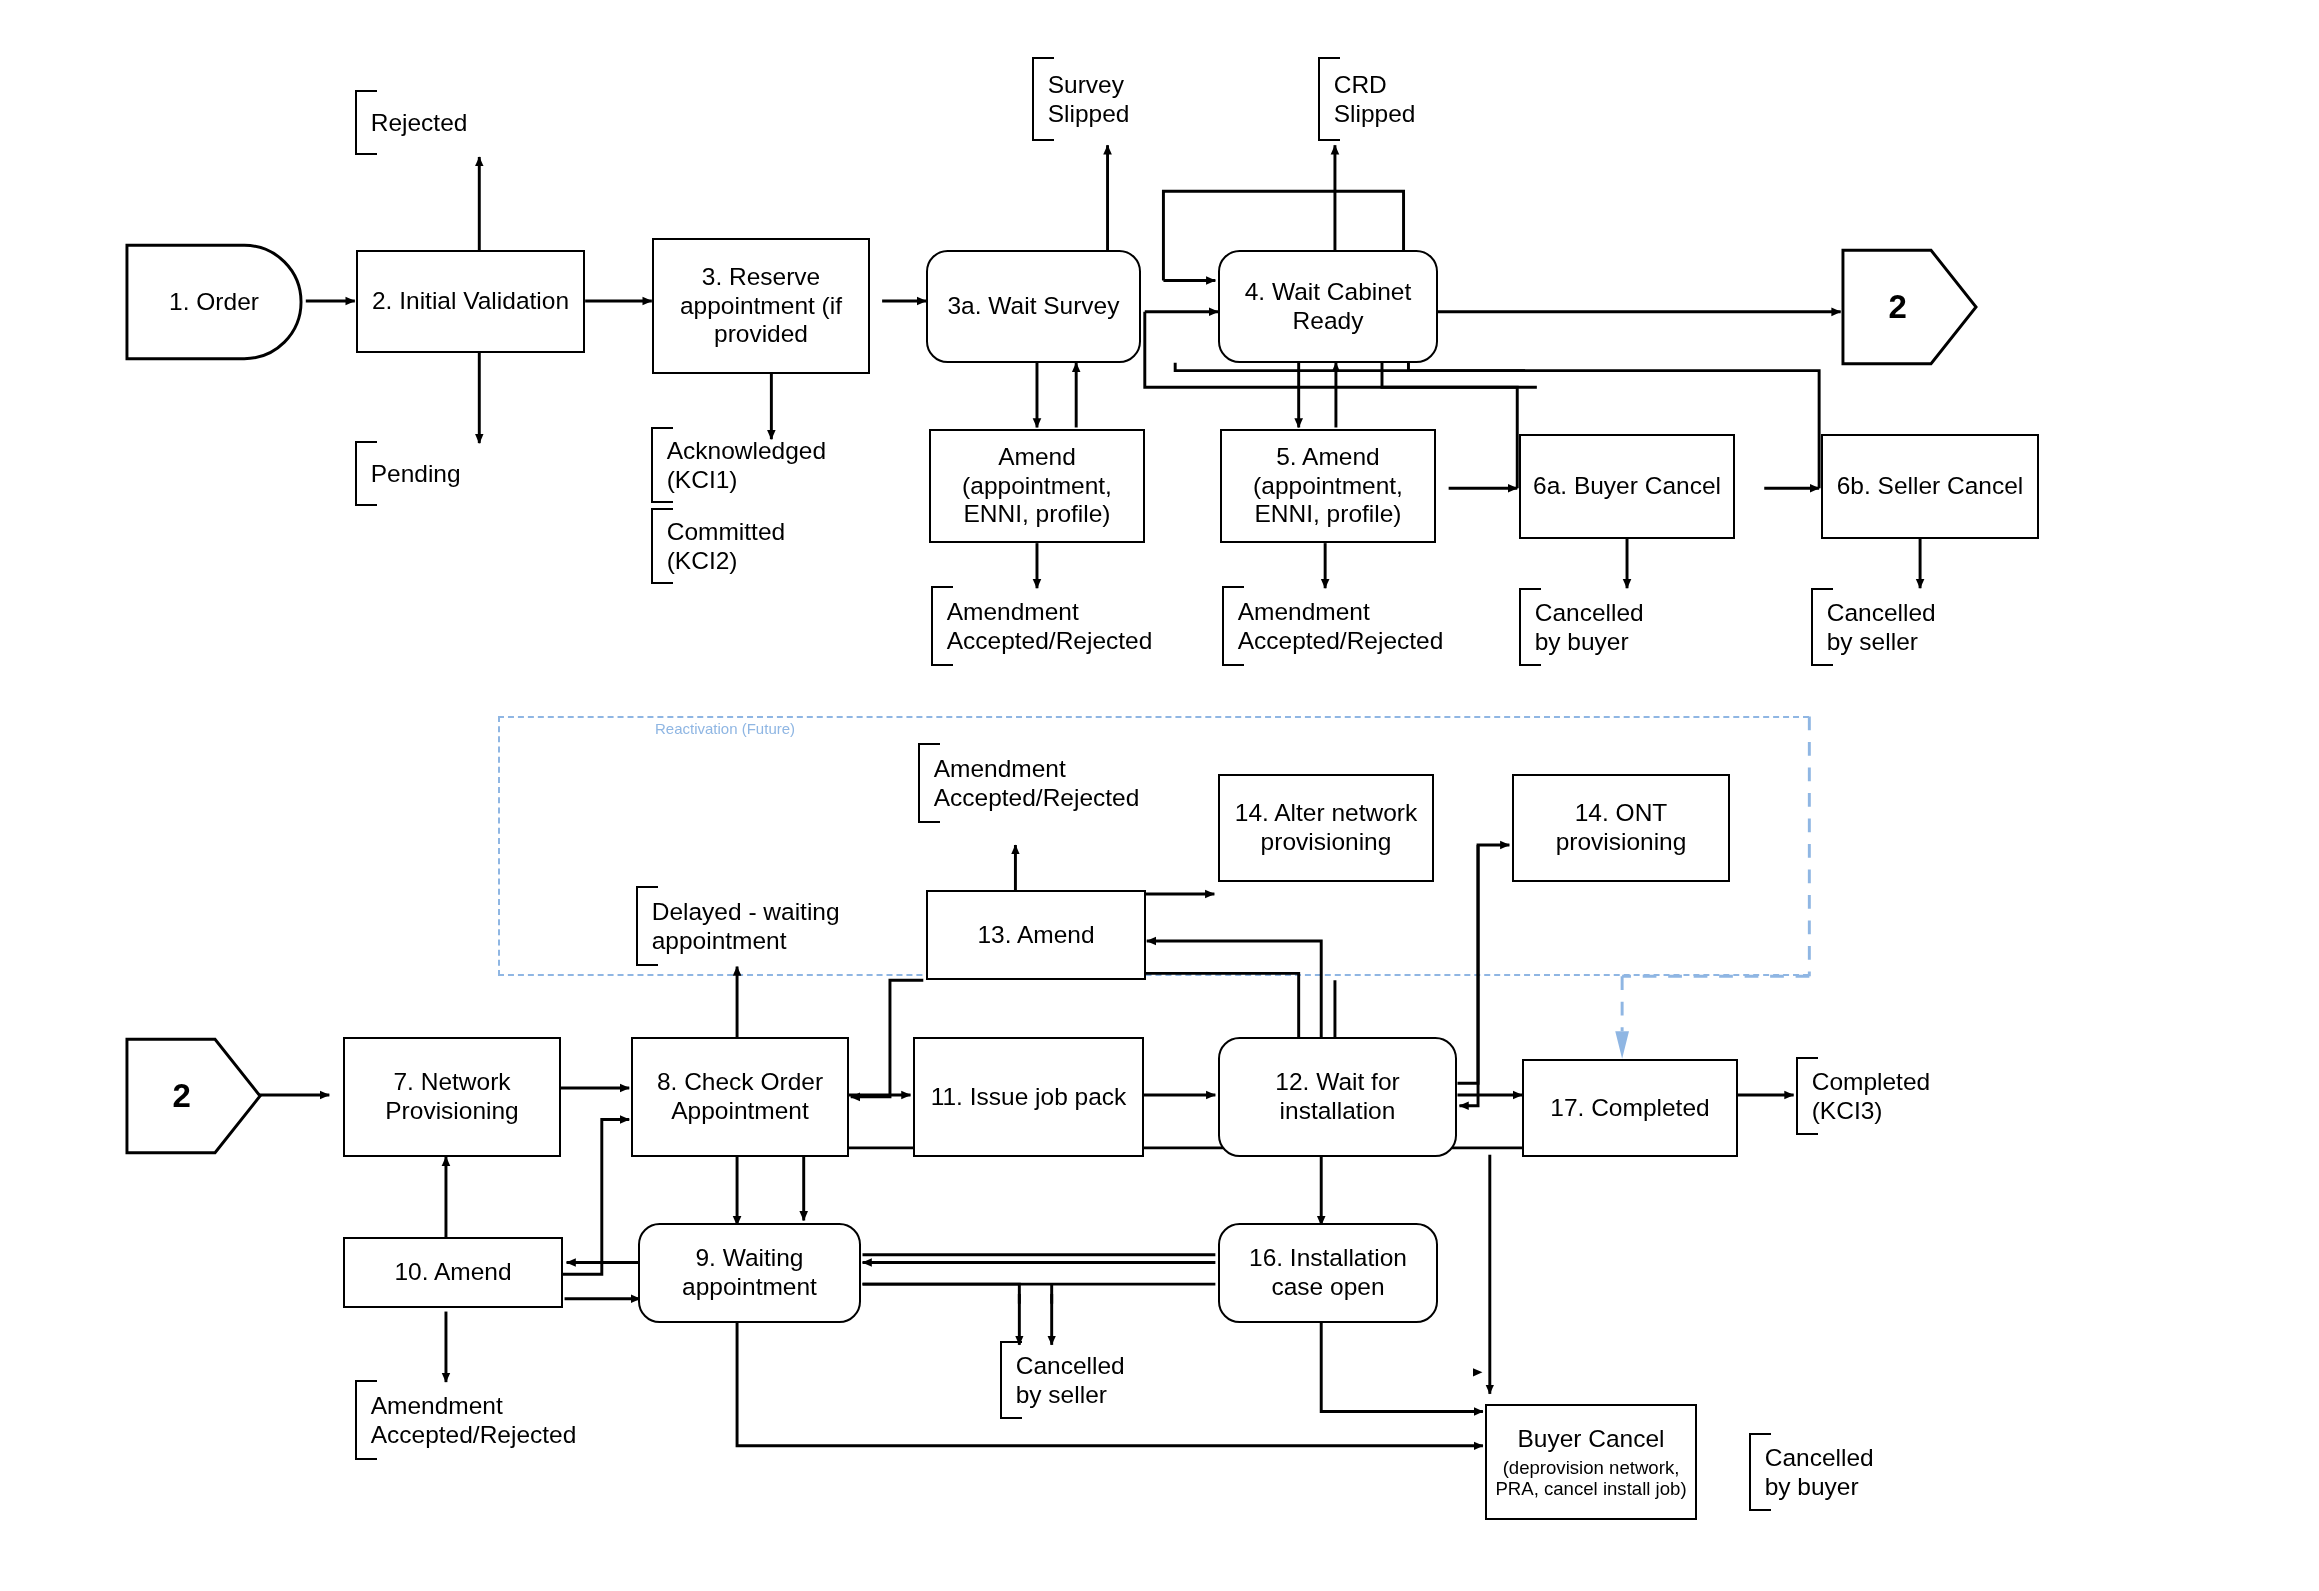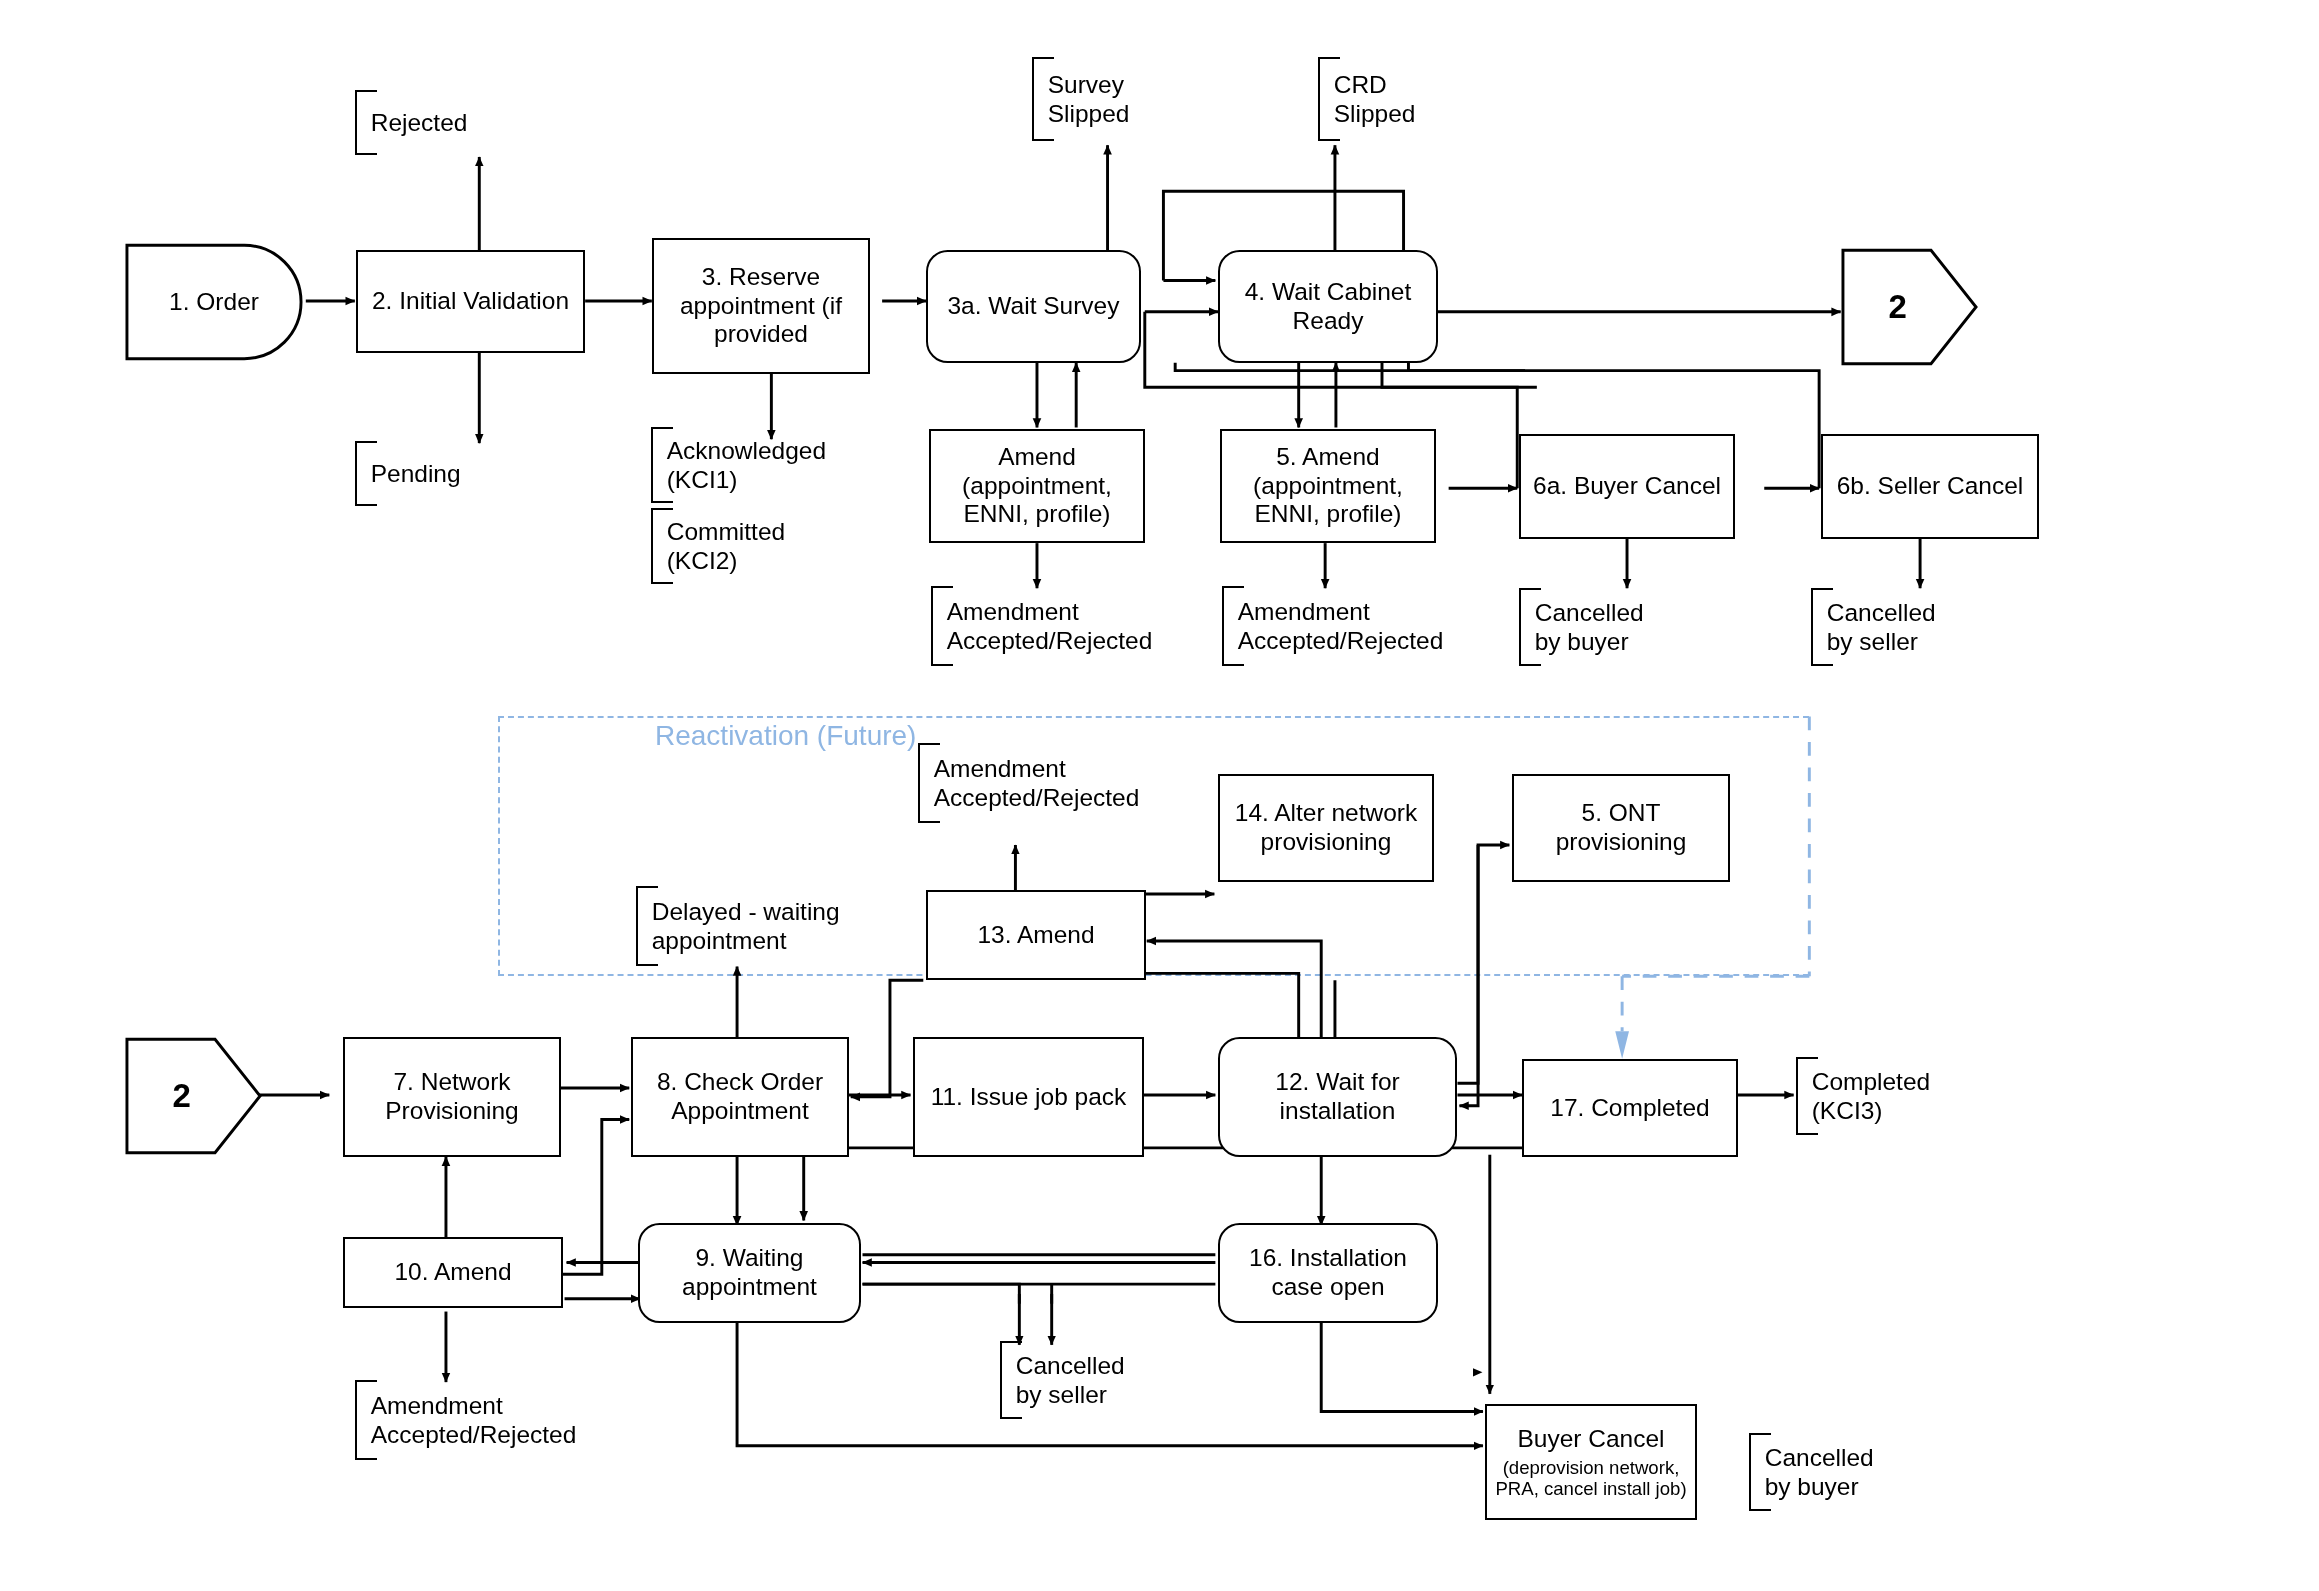--- a/index.html
+++ b/index.html
@@ -15,21 +15,21 @@
            font-size:24.5px;line-height:1.2;color:#000;padding-left:15.7px;}
   .bracket .bk{position:absolute;left:0;top:0;bottom:0;width:19.6px;
                border-left:2.9px solid #000;border-top:2.9px solid #000;border-bottom:2.9px solid #000;}
   .bracket span.txt{display:block;white-space:pre-line;}
   .offpage{position:absolute;display:flex;align-items:center;justify-content:center;
            font-size:33px;font-weight:bold;color:#000;}
   .offpage svg{position:absolute;left:0;top:0;}
   .offpage .num{position:relative;z-index:2;margin-right:23.5px;}
   .reactivation{position:absolute;border:2.9px dashed #8fb6e3;box-sizing:border-box;
                 border-right:none;}
-  .react-label{position:absolute;font-size:28px;color:#8fb6e3;}
+  .react-label{position:absolute;font-size:15px;color:#8fb6e3;}
 </style>
 </head>
 <body>
 
 <div id="stage">
 
   <div class="reactivation" style="left:498px;top:716px;width:1311px;height:260px;"></div>
   <svg class="layer" viewBox="0 0 2366 1624" width="2319" height="1592">
     <path d="M1846,731 L1846,996" stroke="#8fb6e3" stroke-width="3" fill="none" stroke-dasharray="14 12"></path>
     <path d="M1846,996 L1655,996" stroke="#8fb6e3" stroke-width="3" fill="none" stroke-dasharray="14 12"></path>
@@ -254,21 +254,21 @@
   <div class="node" style="left:926px;top:890px;width:220px;height:90px;">
     <span style="white-space:pre-line">13. Amend</span>
   </div>
 
   <div class="node" style="left:1218px;top:774px;width:216px;height:108px;">
     <span style="white-space:pre-line">14. Alter network
 provisioning</span>
   </div>
 
   <div class="node" style="left:1512px;top:774px;width:218px;height:108px;">
-    <span style="white-space:pre-line">5. ONT
+    <span style="white-space:pre-line">14. ONT
 provisioning</span>
   </div>
 
   <div class="node rounded" style="left:638px;top:1223px;width:223px;height:100px;">
     <span style="white-space:pre-line">9. Waiting
 appointment</span>
   </div>
 
   <div class="node" style="left:343px;top:1237px;width:220px;height:71px;">
     <span style="white-space:pre-line">10. Amend</span>

